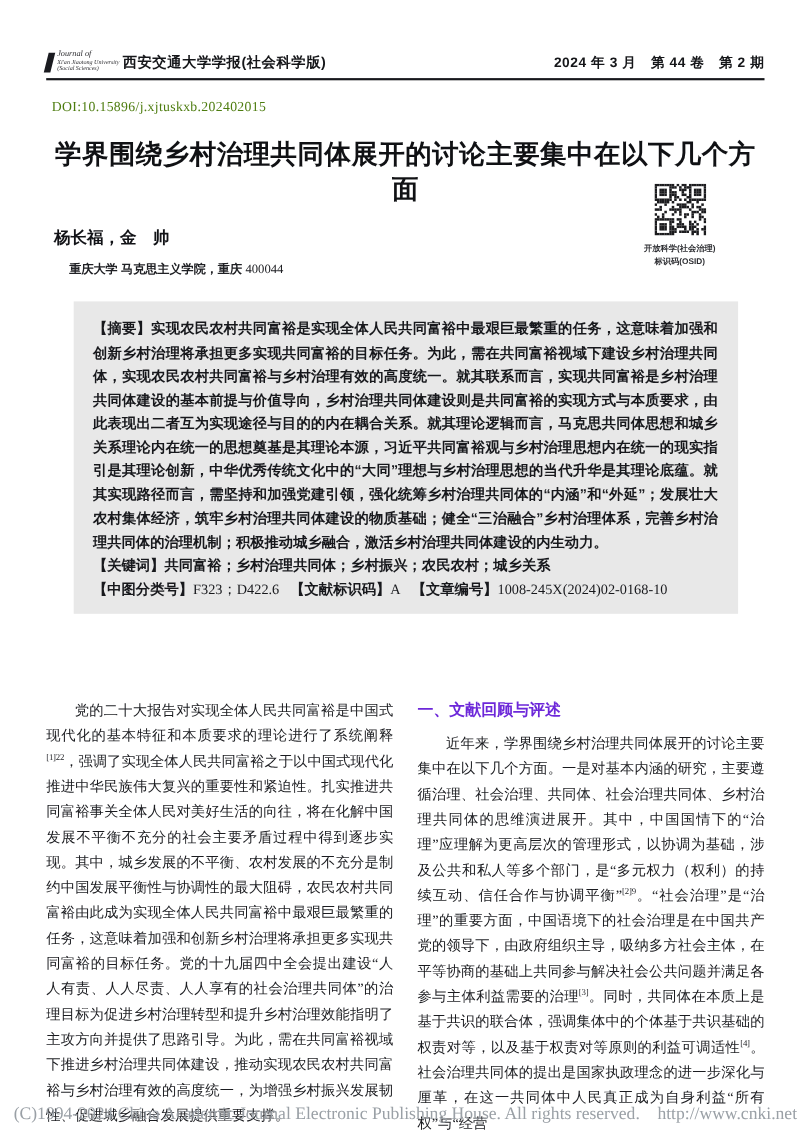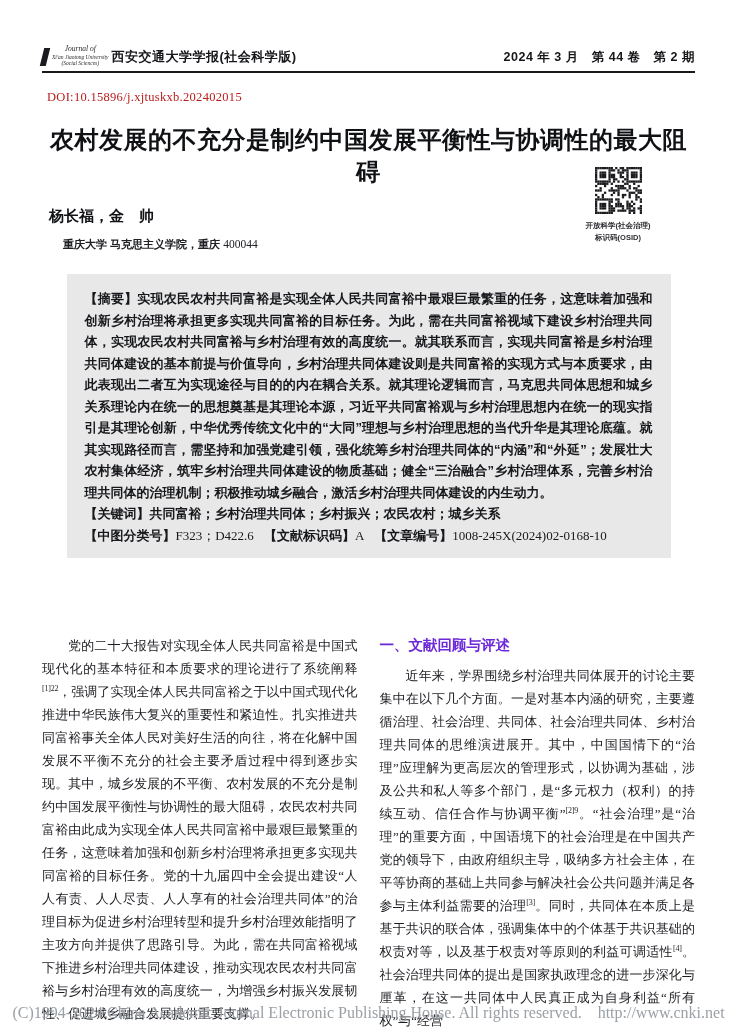--- a/index.html
+++ b/index.html
@@ -3,30 +3,30 @@
 <meta charset="utf-8">
 <style>
   html,body{margin:0;padding:0;background:#fff;}
   .page{width:737px;height:1033px;background:#fff;position:relative;overflow:hidden;
         font-family:"Liberation Serif","DejaVu Serif",serif;color:#1d1d20;}
 
   
   .jheader{display:flex;justify-content:space-between;align-items:flex-end;
            margin:0 42px;padding-top:45px;padding-bottom:5px;border-bottom:2.5px solid #17181c;}
   .header-left{display:flex;align-items:flex-end;gap:3px;}
-  .logo{display:flex;align-items:flex-end;gap:2px;text-align:center;}
+  .logo{display:flex;align-items:flex-end;gap:2px;}
   .logo-mark{width:6px;height:18px;background:#1a1b20;transform:skewX(-14deg);margin-right:2px;}
   .logo-text{font-style:italic;font-size:5.5px;line-height:1.15;color:#2a2a2e;}
   .logo-text .lt1{font-size:7.5px;}
   .journal-name{font-family:"Liberation Sans","DejaVu Sans",sans-serif;font-weight:bold;
                 font-size:13px;letter-spacing:.5px;color:#151619;}
   .issue-info{font-family:"Liberation Sans","DejaVu Sans",sans-serif;font-weight:bold;
               font-size:12.5px;letter-spacing:.5px;color:#151619;}
 
-  .doi{margin:17px 42px 0;padding-left:5px;font-size:12.5px;letter-spacing:.3px;color:#b91c1c;}
+  .doi{margin:17px 42px 0;padding-left:5px;font-size:12.5px;letter-spacing:.3px;color:#4d7c0f;}
 
   .title{margin:19px 42px 0;font-family:"Liberation Sans","DejaVu Sans",sans-serif;
          font-weight:bold;font-size:24px;letter-spacing:.5px;text-align:center;color:#101114;}
   .authors{margin:19px 42px 0;padding-left:7px;font-family:"Liberation Sans","DejaVu Sans",sans-serif;
            font-weight:bold;font-size:15px;color:#121317;}
   .affiliation{margin:11px 56px 0;padding-left:7px;font-family:"Liberation Sans","DejaVu Sans",sans-serif;
                font-weight:bold;font-size:11px;color:#202125;}
   .affiliation .zip{font-family:"Liberation Serif","DejaVu Serif",serif;font-weight:normal;font-size:11.5px;}
 
   
@@ -79,21 +79,21 @@
           <div>(Social Sciences)</div>
         </div>
       </div>
       <div class="journal-name">西安交通大学学报(社会科学版)</div>
     </div>
     <div class="issue-info">2024 年 3 月　第 44 卷　第 2 期</div>
   </header>
 
   <div class="doi">DOI:10.15896/j.xjtuskxb.202402015</div>
 
-  <h1 class="title">农村发展的不充分是制约中国发展平衡性与协调性的最大阻碍</h1>
+  <h1 class="title">学界围绕乡村治理共同体展开的讨论主要集中在以下几个方面</h1>
 
   <div class="authors">杨长福，金　帅</div>
 
   <div class="affiliation">
     <span>重庆大学 马克思主义学院，重庆</span>
     <span class="zip">400044</span>
   </div>
 
   <div class="osid">
     <div class="qr" id="qr">

